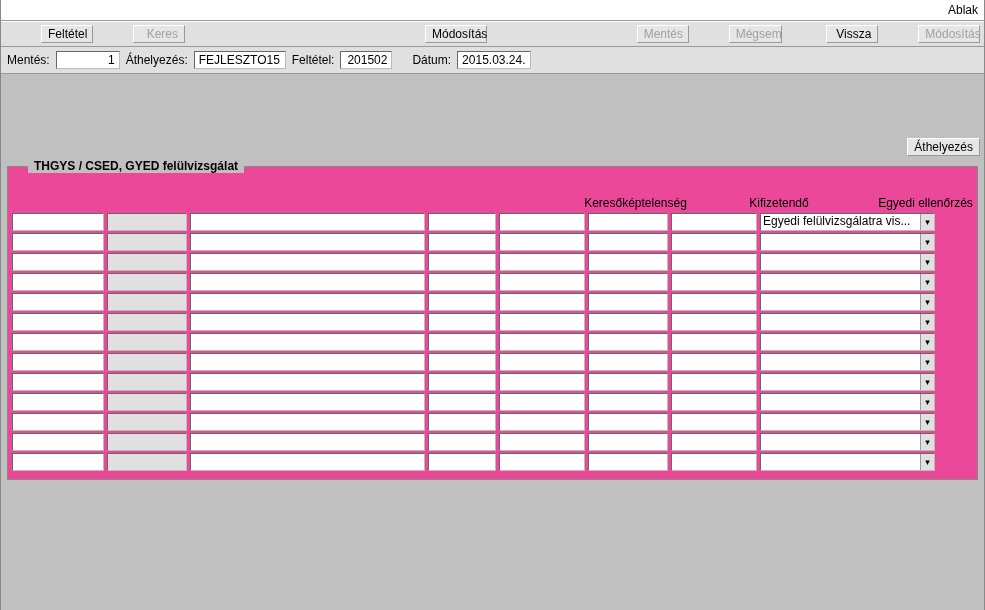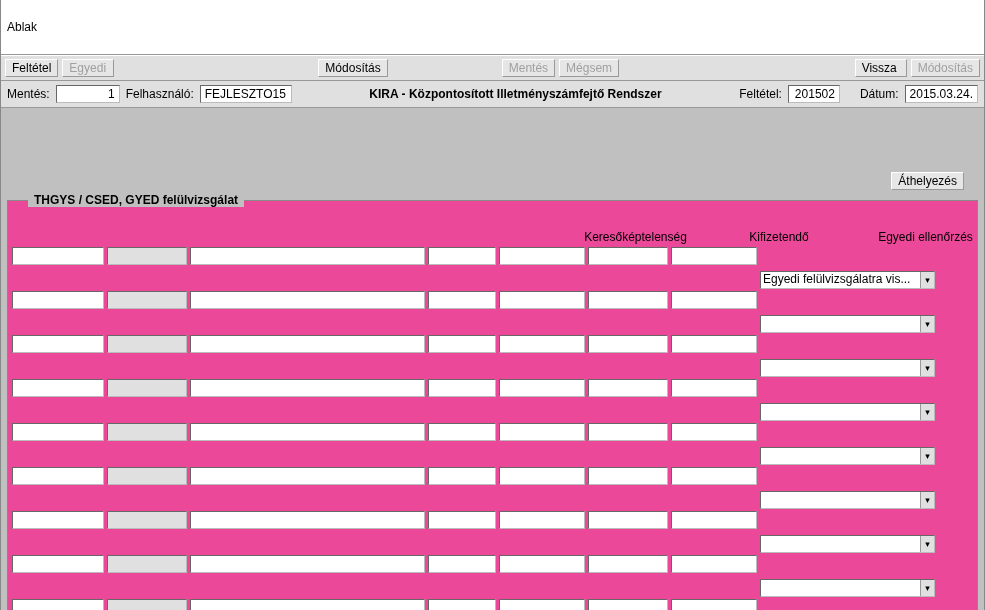--- a/index.html
+++ b/index.html
@@ -13,44 +13,46 @@
   overflow: hidden;
 }
 .window-frame {
   border: 1px solid #888;
   border-top: none;
   width: 985px;
   height: 610px;
   background: #fff;
 }
 .menu-bar {
-  padding: 20px 6px;
+  padding: 3px 6px;
   font-size: 12px;
   border-bottom: 1px solid #999;
+  text-align: right;
 }
 .toolbar {
   display: flex;
   align-items: center;
   background: #e0e0e0;
   border-top: 1px solid #fff;
   border-bottom: 1px solid #999;
   padding: 3px 4px;
   gap: 4px;
 }
 .btn {
   font-family: inherit;
   font-size: 12px;
   background: #e6e6e6;
   border: 1px solid #999;
   border-top-color: #fff;
   border-left-color: #fff;
   padding: 1px 6px;
   min-width: 52px;
   cursor: pointer;
-  text-align: left;
+  text-align: right;
+  margin-left: 36px;
 }
 .btn.disabled {
   color: #a0a0a0;
   cursor: default;
 }
 .info-bar {
   display: flex;
   align-items: center;
   background: #e0e0e0;
   border-bottom: 1px solid #999;
@@ -78,21 +80,21 @@
 }
 .workspace {
   background: #c0c0c0;
   height: 560px;
   padding: 0;
   position: relative;
 }
 .transfer-row {
   display: flex;
   justify-content: flex-end;
-  padding: 64px 20px 0 0;
+  padding: 64px 4px 0 0;
 }
 .fieldset {
   margin: 10px 6px 0 6px;
   border: 1px solid #888;
   background: #ec4899;
   position: relative;
   padding-top: 14px;
 }
 .legend {
   position: absolute;
@@ -169,21 +171,20 @@
 }
 .input-cell.readonly {
   background: #e0e0e0;
 }
 .dropdown-cell {
   display: flex;
   background: #fff;
   border: 1px inset #bbb;
   height: 18px;
   align-items: stretch;
-  margin-top: 24px;
 }
 .dropdown-cell .dd-text {
   flex: 1;
   font-size: 12px;
   padding: 0 2px;
   overflow: hidden;
   white-space: nowrap;
 }
 .dropdown-cell .dd-btn {
   width: 14px;
@@ -208,37 +209,36 @@
 </head>
 <body>
 
 <div class="window-frame">
   <div class="menu-bar">
     <span>Ablak</span>
   </div>
 
   <div class="toolbar">
     <button class="btn">Feltétel</button>
-    <button class="btn disabled">Egyedi</button>
+    <button class="btn disabled">Keres</button>
     <span style="flex:0 0 196px"></span>
     <button class="btn">Módosítás</button>
     <span style="flex:0 0 106px"></span>
     <button class="btn disabled">Mentés</button>
     <button class="btn disabled">Mégsem</button>
     <span style="flex:1"></span>
     <button class="btn">Vissza</button>
     <button class="btn disabled">Módosítás</button>
   </div>
 
   <div class="info-bar">
     <span class="lbl">Mentés:</span>
     <span class="val" style="min-width:64px">1</span>
-    <span class="lbl">Felhasználó:</span>
+    <span class="lbl">Áthelyezés:</span>
     <span class="val left" style="min-width:92px">FEJLESZTO15</span>
-    <span class="title-center">KIRA - Központosított Illetményszámfejtő Rendszer</span>
     <span class="lbl">Feltétel:</span>
     <span class="val" style="min-width:52px">201502</span>
     <span style="width:8px"></span>
     <span class="lbl">Dátum:</span>
     <span class="val left" style="min-width:70px">2015.03.24.</span>
   </div>
 
   <div class="workspace">
     <div class="transfer-row">
       <button class="btn">Áthelyezés</button>

